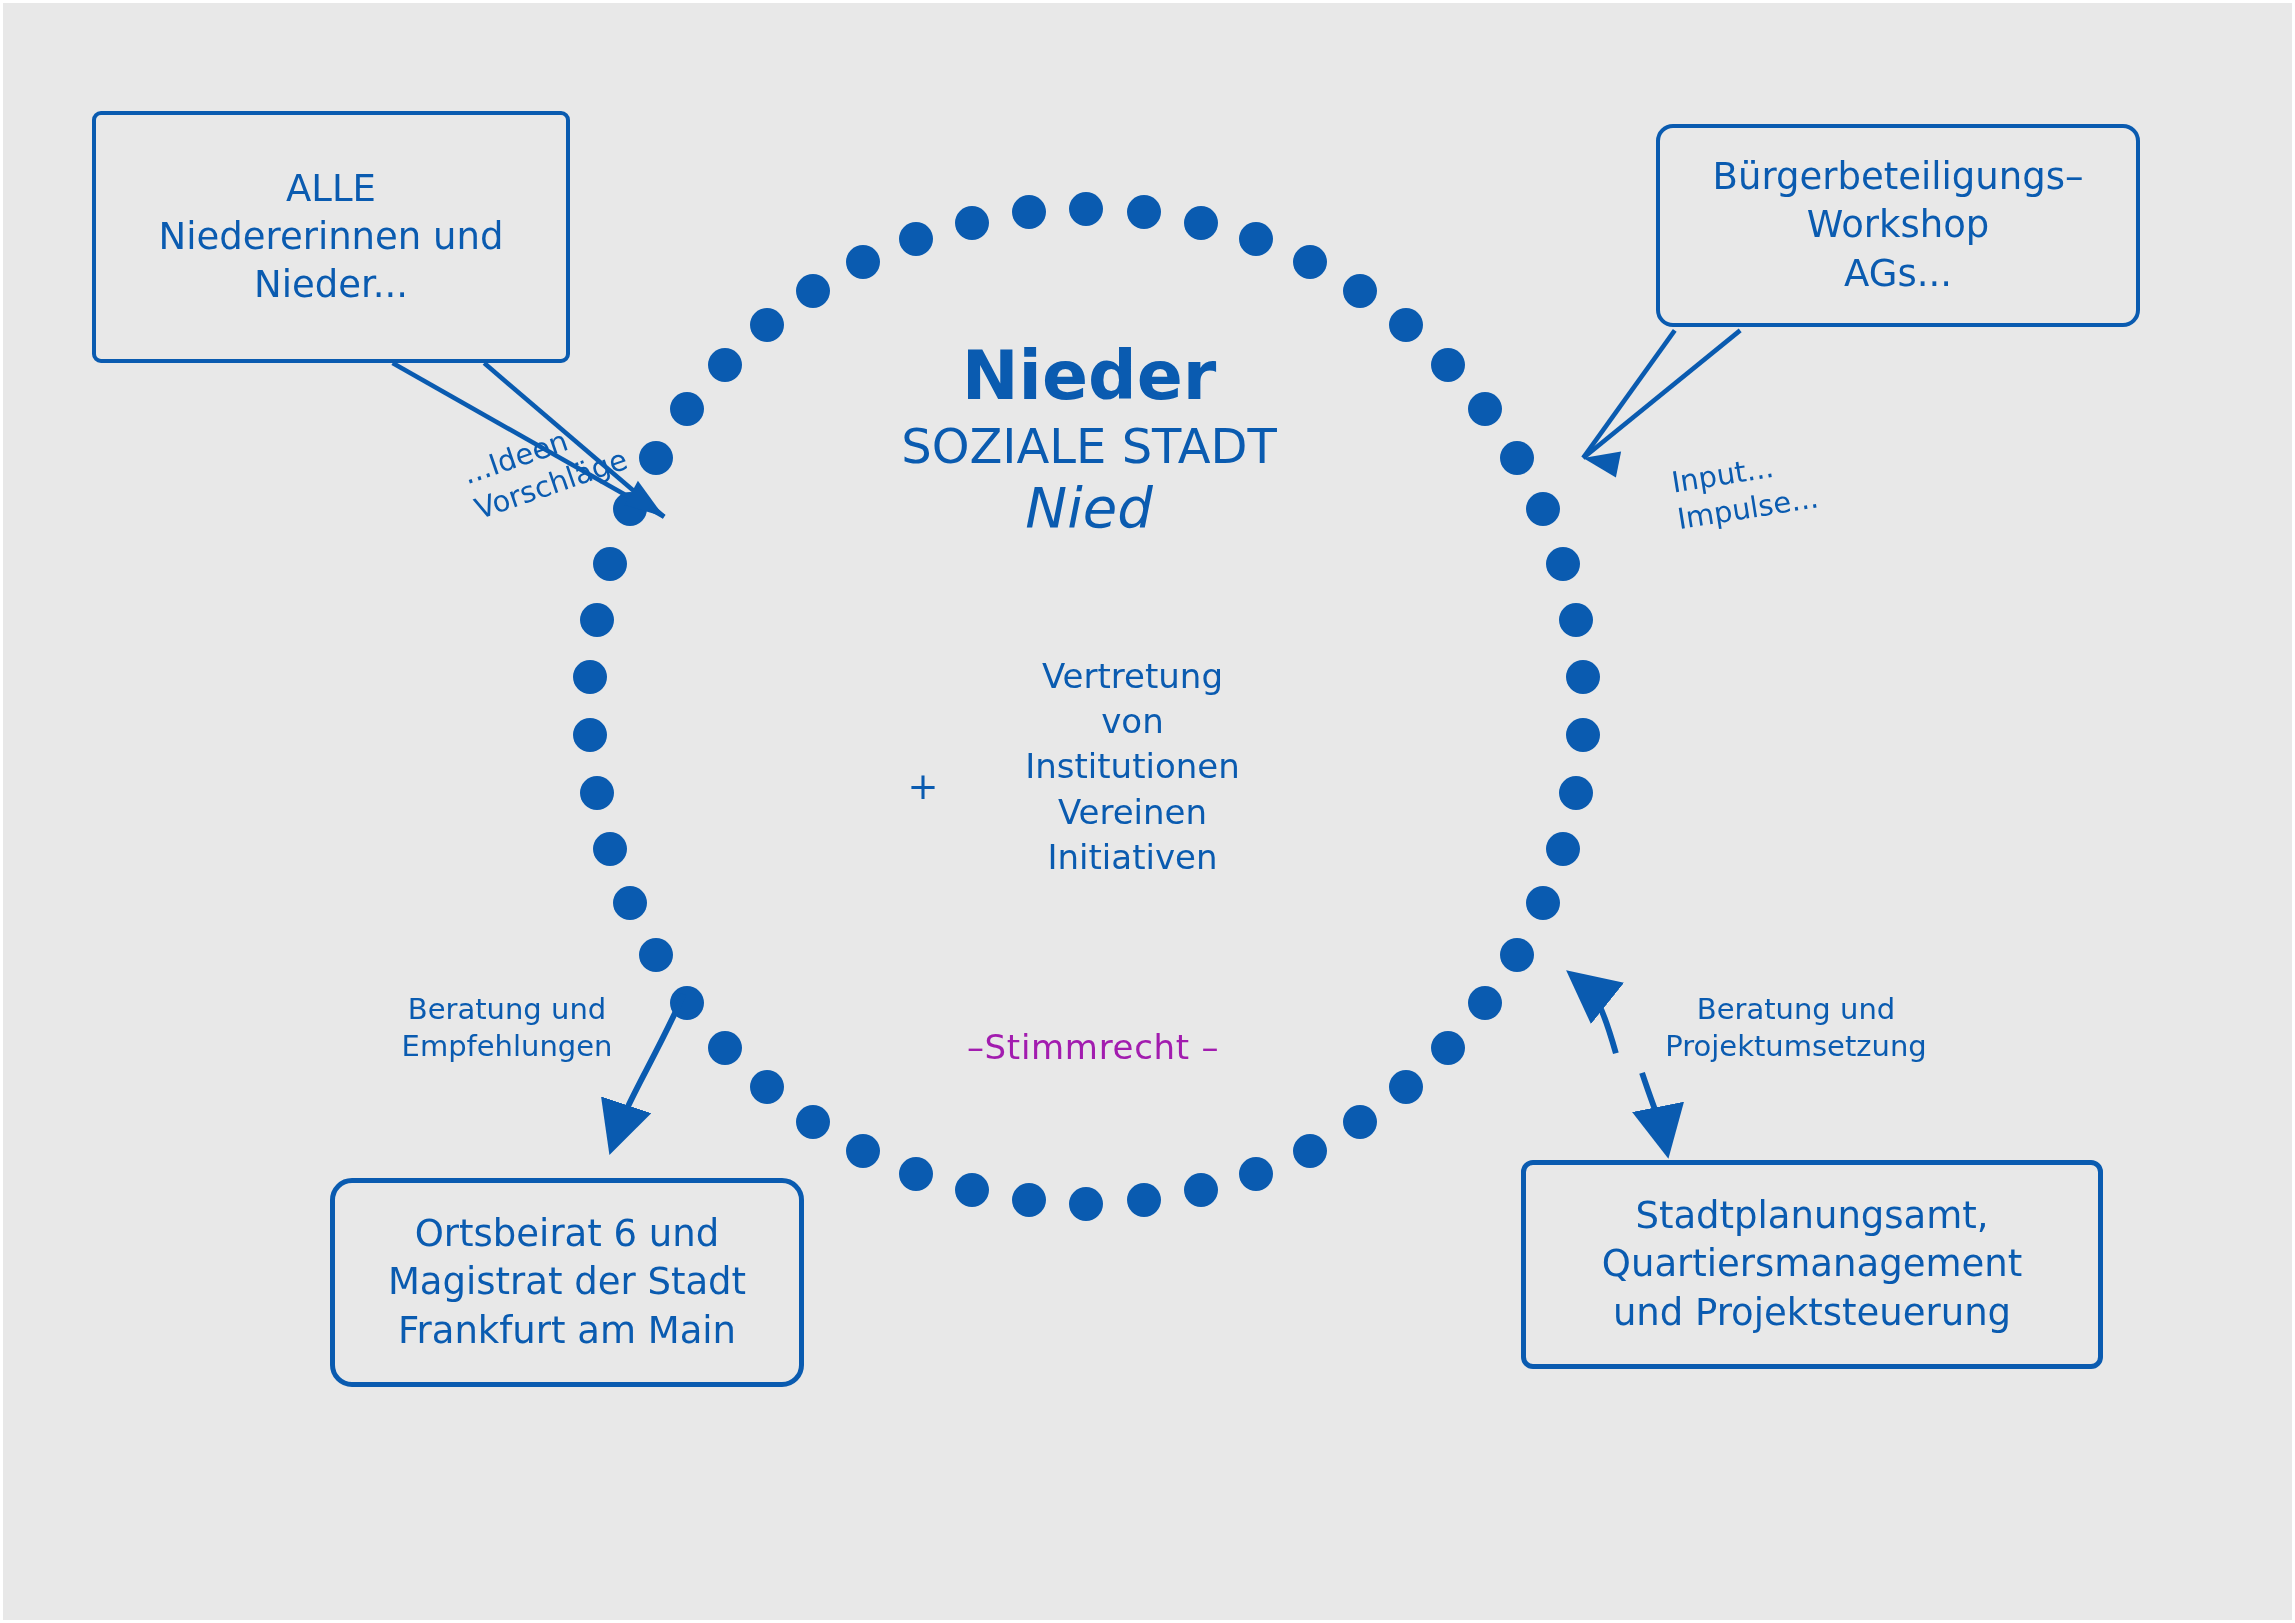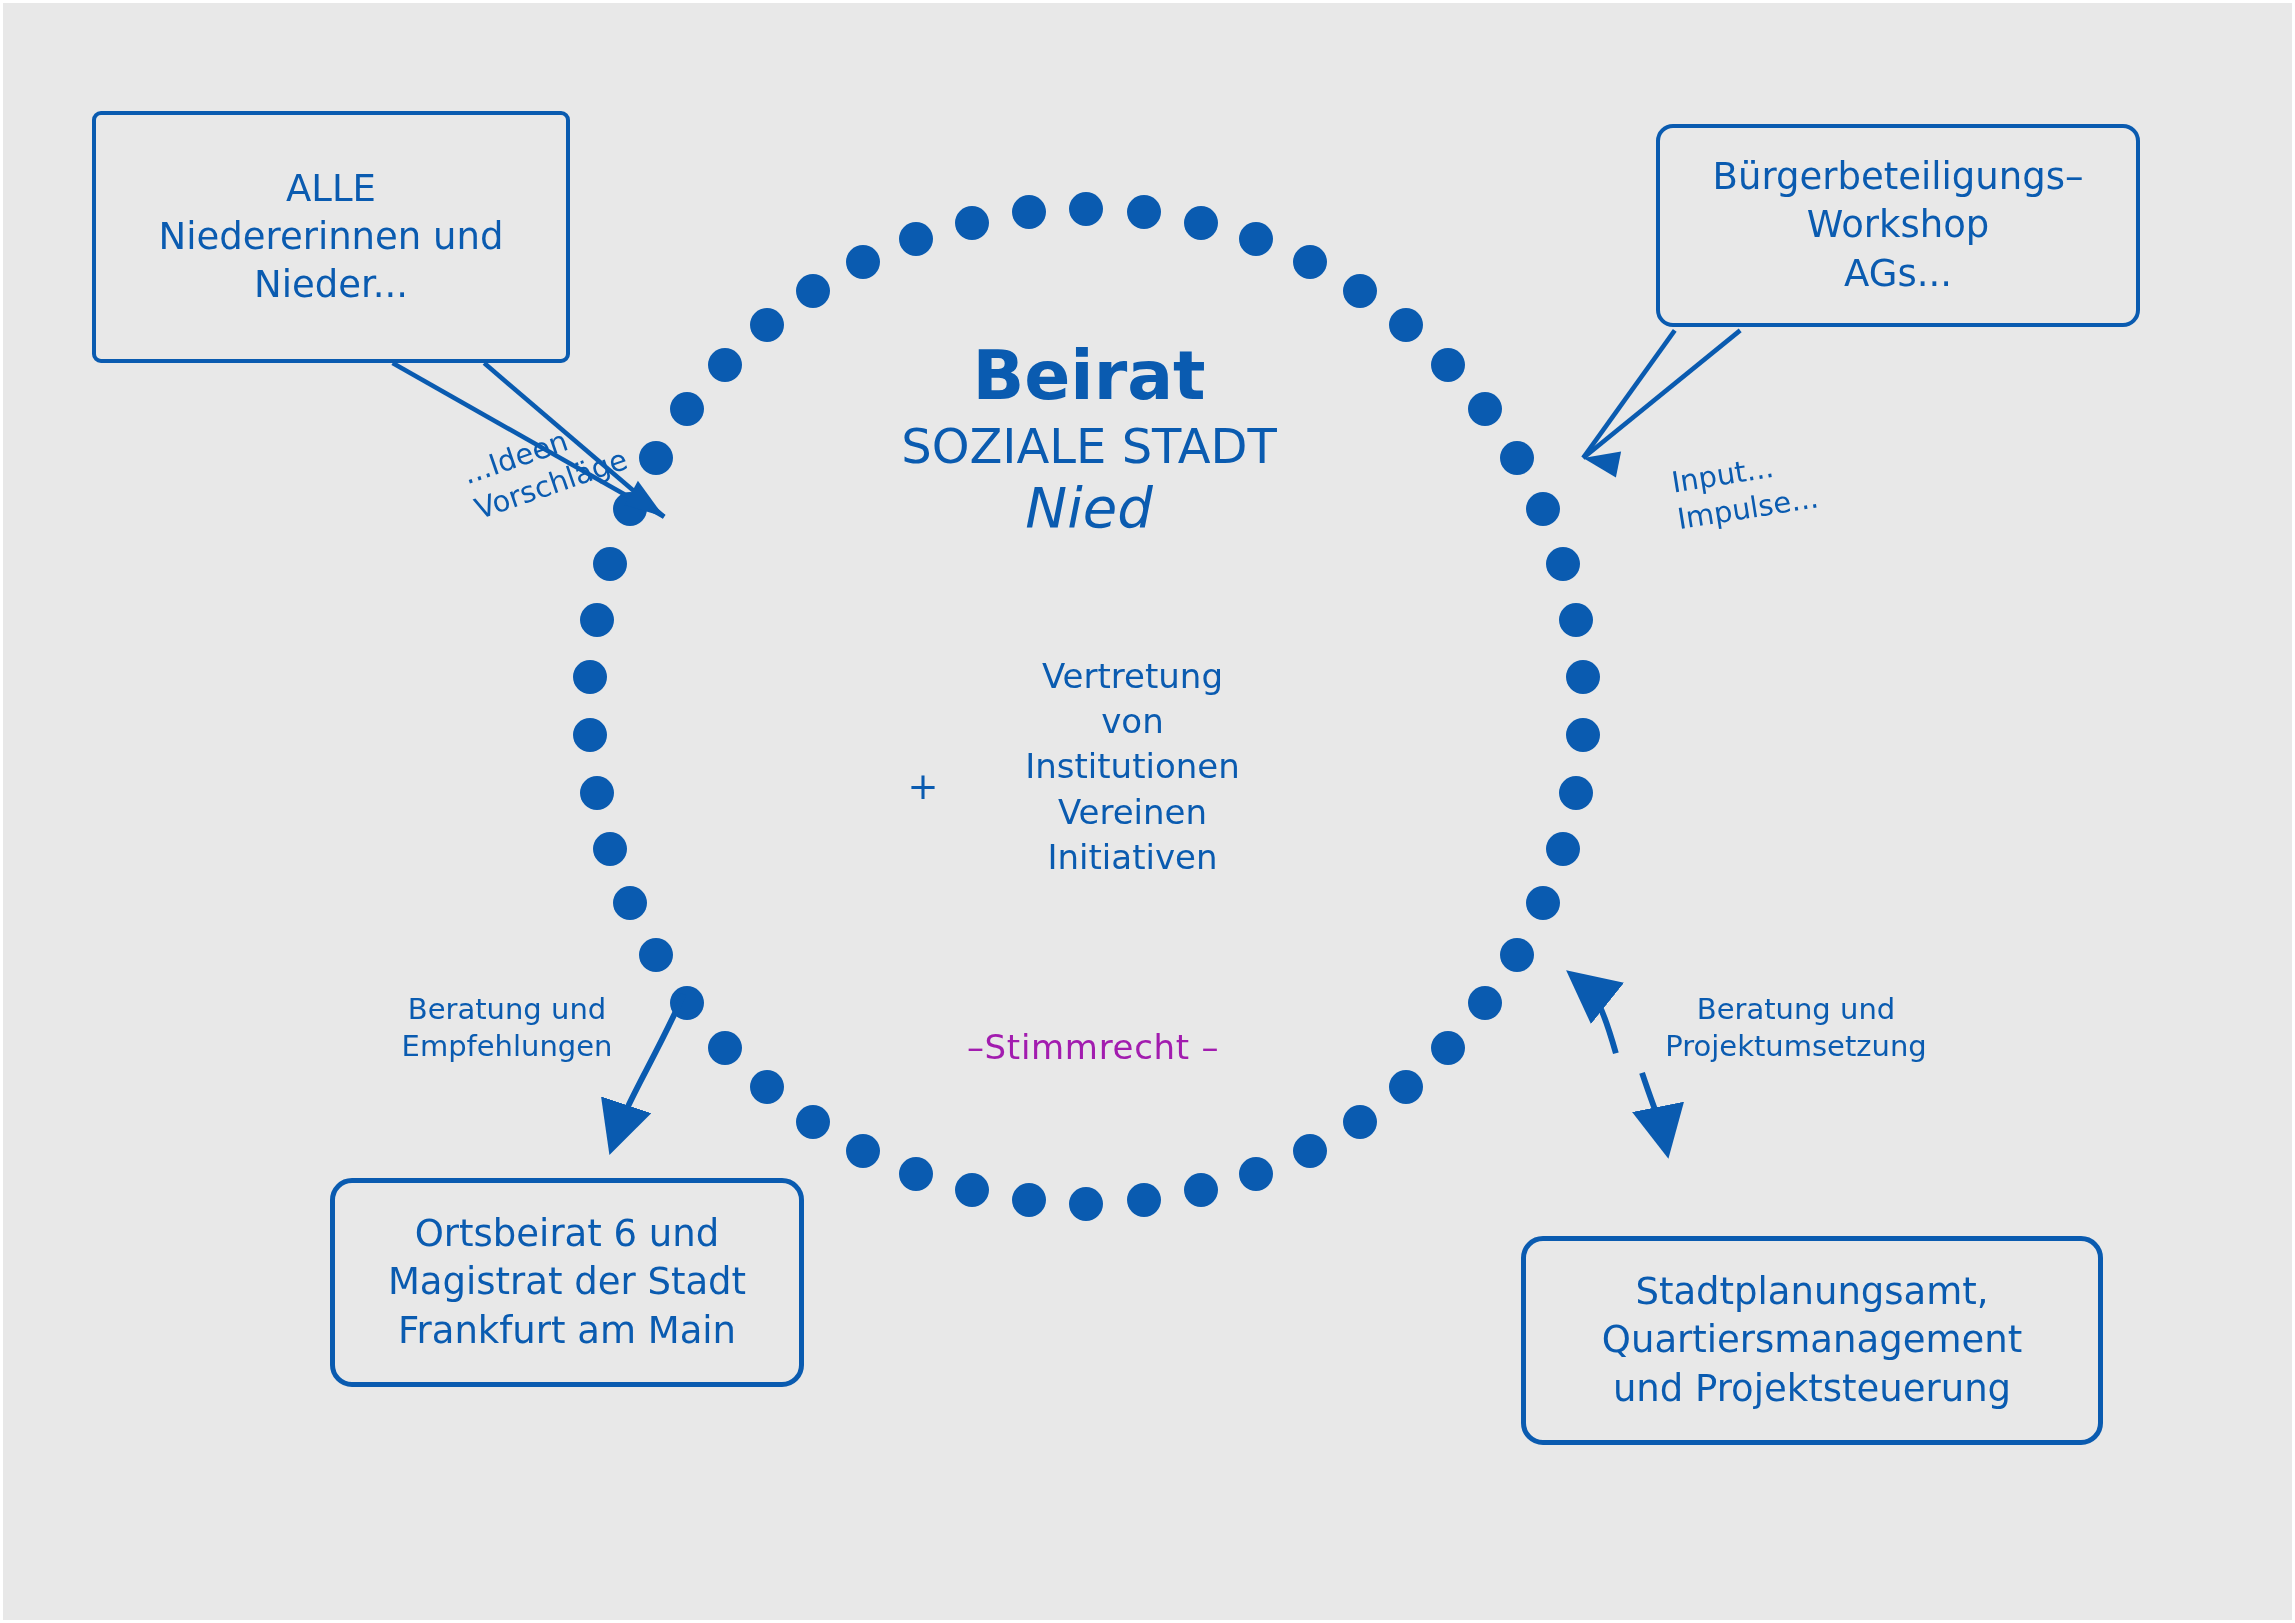--- a/index.html
+++ b/index.html
@@ -142,25 +142,25 @@
     left: 330px;
     top: 1178px;
     width: 474px;
     height: 209px;
     font-size: 37px;
     border-radius: 22px;
     border-width: 5.9px;
   }
   #bubble-bottom-right {
     left: 1521px;
-    top: 1236px;
+    top: 1160px;
     width: 582px;
     height: 209px;
     font-size: 37px;
-    border-radius: 22px;
+    border-radius: 12px;
     border-width: 5.9px;
   }
   .bubble .txt { padding: 0 11.8px; }
 
   
   .flabel {
     position: absolute;
     color: #0a5bb0;
     font-size: 29px;
     line-height: 1.28;
@@ -257,21 +257,21 @@
       <div class="dot" style="left: 149px; top: 169px;"></div>
       <div class="dot" style="left: 191px; top: 129px;"></div>
       <div class="dot" style="left: 237px; top: 95px;"></div>
       <div class="dot" style="left: 287px; top: 66px;"></div>
       <div class="dot" style="left: 340px; top: 43px;"></div>
       <div class="dot" style="left: 396px; top: 26.5px;"></div>
       <div class="dot" style="left: 453px; top: 16.4px;"></div>
     </div>
 
   <div id="center-text">
-    <div id="beirat-title">Beirat</div>
+    <div id="beirat-title">Nieder</div>
     <div id="soziale-stadt">SOZIALE STADT</div>
     <div id="nied">Nied</div>
   </div>
 
   <div id="columns">
     <div class="plus">+</div>
     <div class="col multiline">Vertretung<br>von<br>Institutionen<br>Vereinen<br>Initiativen</div>
   </div>
 
   <div id="stimmrecht">–Stimmrecht  –</div>

